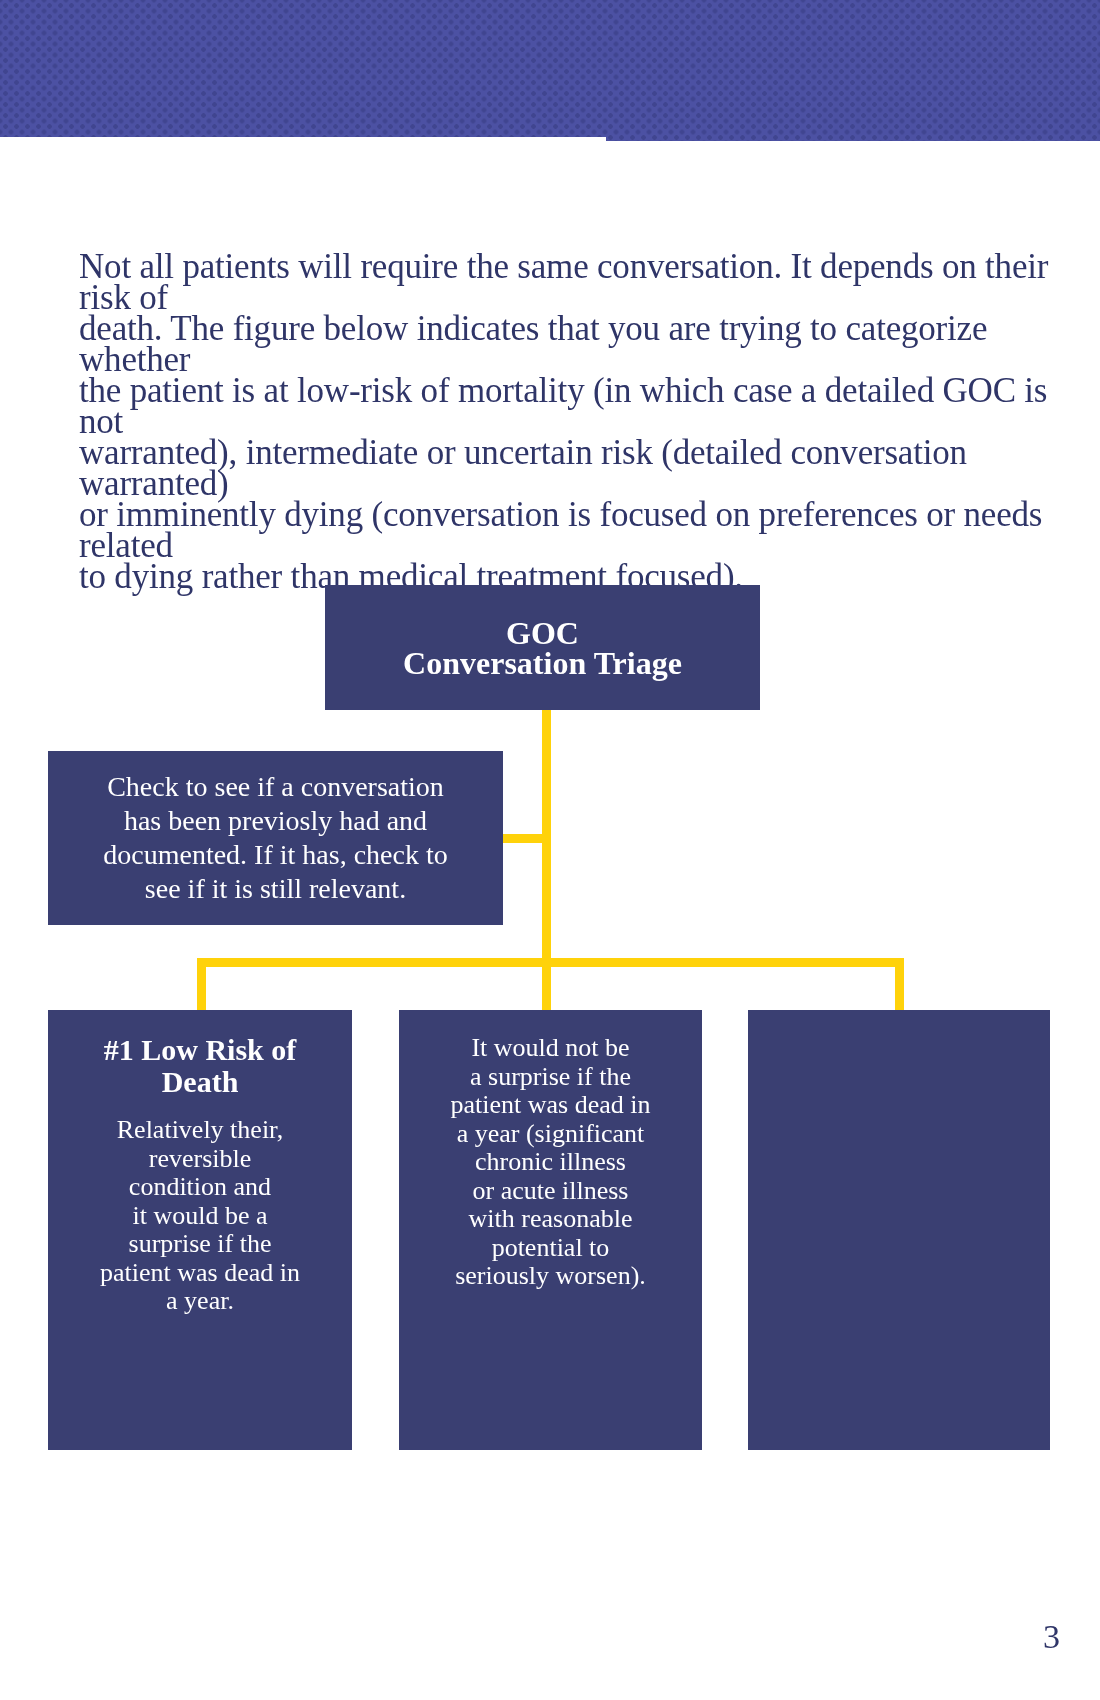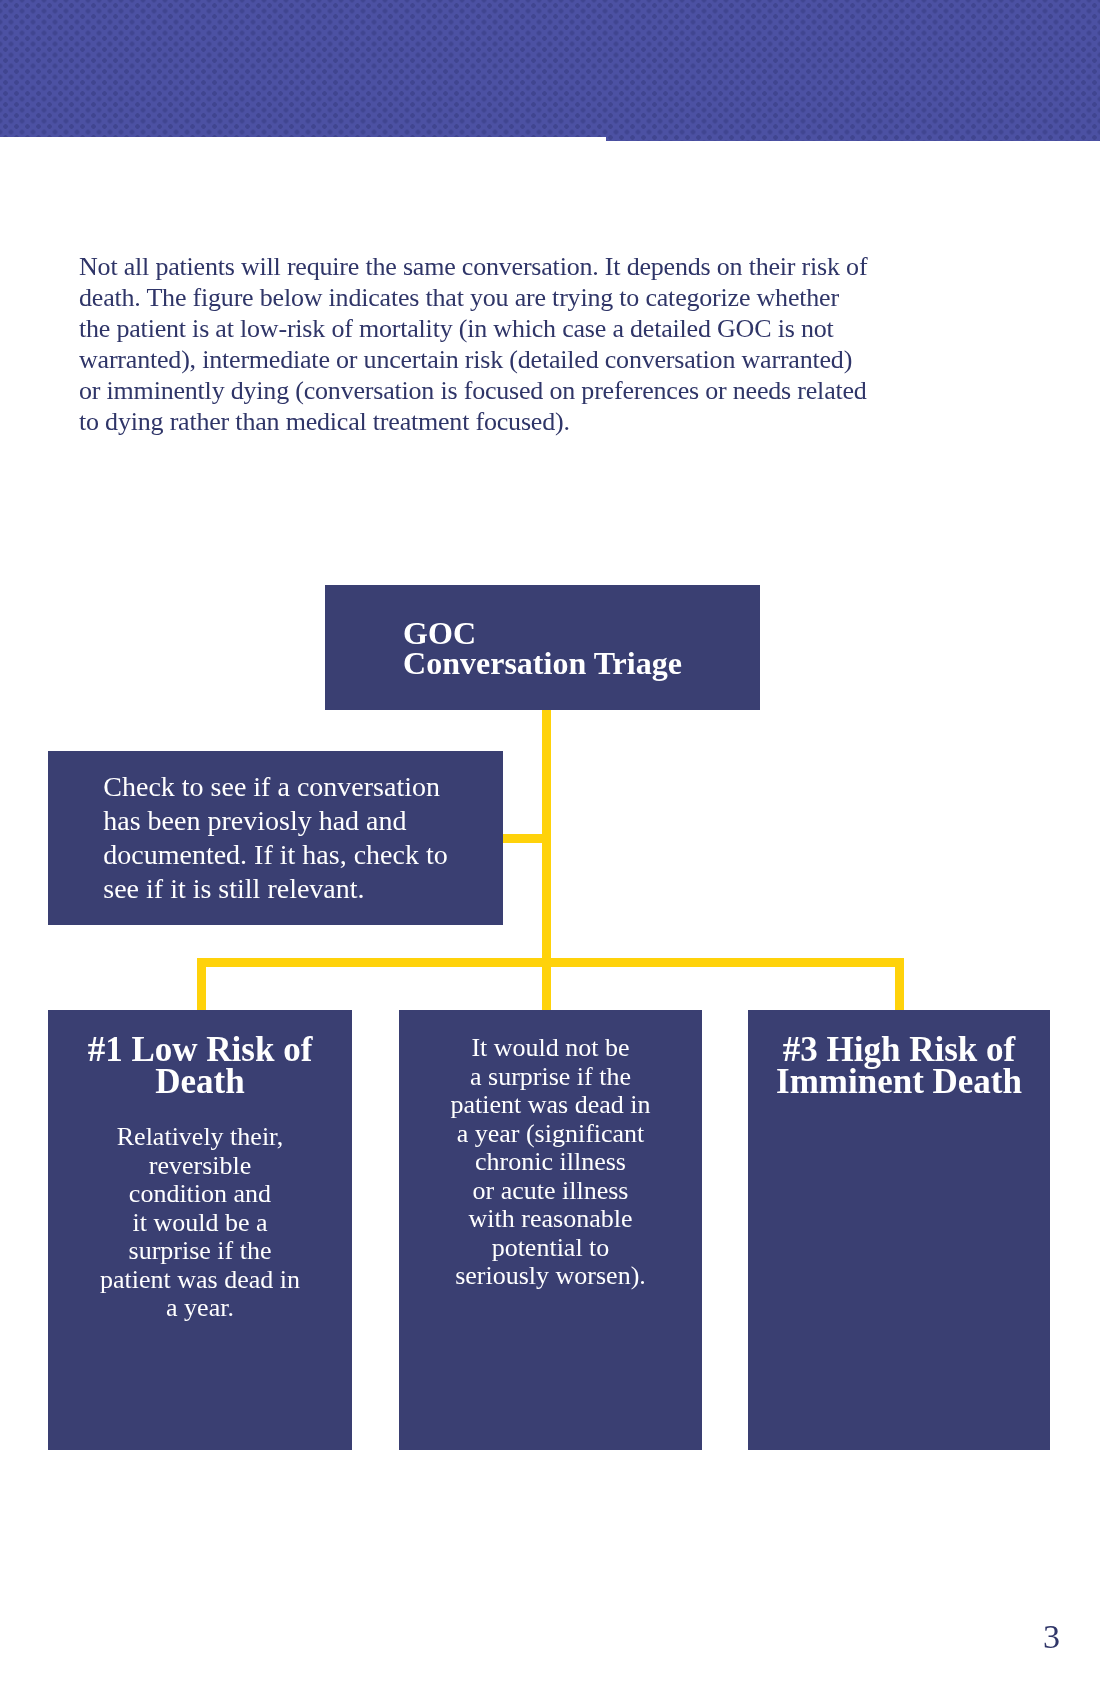--- a/index.html
+++ b/index.html
@@ -30,60 +30,60 @@
     left: 0; bottom: 0;
     width: 606px; height: 4px;
     background: #ffffff;
   }
 
   
   .intro {
     position: absolute;
     left: 79px; top: 251px;
     width: 980px;
-    font-size: 26px;
+    font-size: 35px;
     line-height: 31px;
     letter-spacing: -0.2px;
     color: var(--text-navy, #2F3568);
     white-space: pre-line;
   }
 
   
   .navy-box {
     position: absolute;
     background: var(--box-navy, #3A3F72);
     color: #ffffff;
     display: flex;
     align-items: center;
     justify-content: center;
-    text-align: left;
+    text-align: center;
   }
 
   .root-box   { left: 325px; top: 585px; width: 435px; height: 125px; }
   .root-title { font-weight: bold; font-size: 32px; line-height: 30px; white-space: pre-line; }
 
   .precheck-box  { left: 48px; top: 751px; width: 455px; height: 174px; }
   .precheck-text { font-size: 28px; line-height: 34px; white-space: pre-line; }
 
   .branch-box {
     top: 1010px; height: 440px;
     display: block;
     padding-top: 24px;
     box-sizing: border-box;
     text-align: center;
   }
   .branch-1 { left: 48px;  width: 304px; }
   .branch-2 { left: 399px; width: 303px; }
   .branch-3 { left: 748px; width: 302px; }
   .branch-heading {
     font-weight: bold;
-    font-size: 35px;
+    font-size: 30px;
     line-height: 32px;
     white-space: pre-line;
-    margin-bottom: 25px;
+    margin-bottom: 18px;
   }
   .branch-body {
     font-size: 26px;
     line-height: 28.5px;
     white-space: pre-line;
   }
 
   
   .connector { position: absolute; background: var(--connector-yellow, #FFD20A); }
   .conn-root-stem     { left: 542px; top: 708px; width: 9px;   height: 259px; }
@@ -156,19 +156,17 @@
 patient was dead in
 a year  (significant
 chronic illness
 or acute illness
 with reasonable
 potential to
 seriously worsen).</div>
   </div>
 
   <div class="navy-box branch-box branch-3">
-    <div class="branch-heading">#3 High Risk of
-Imminent Death</div>
   </div>
 
   <div class="page-number">3</div>
 
 </div>
 
 </body></html>

